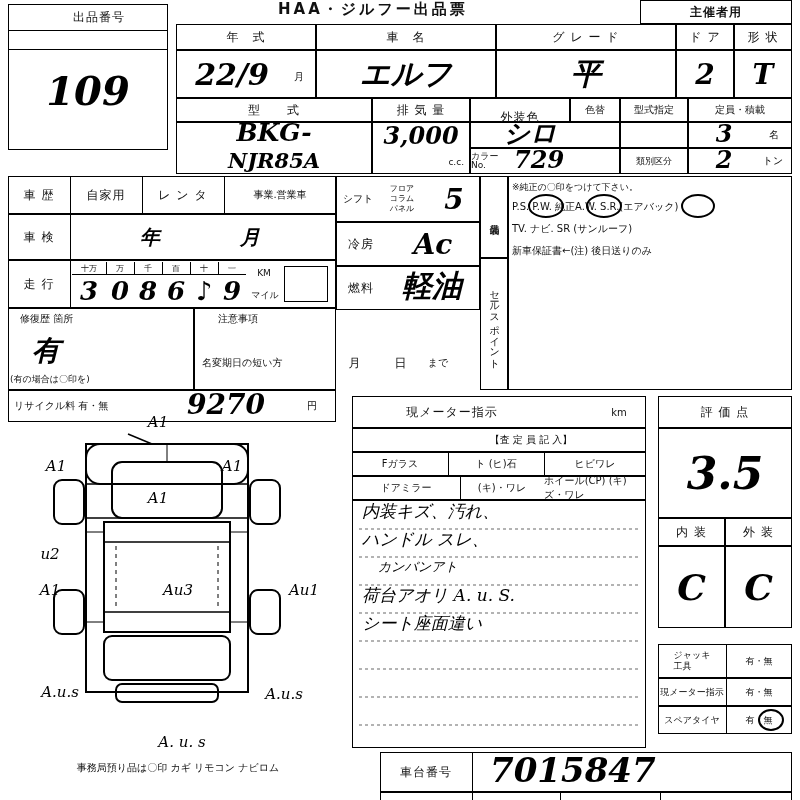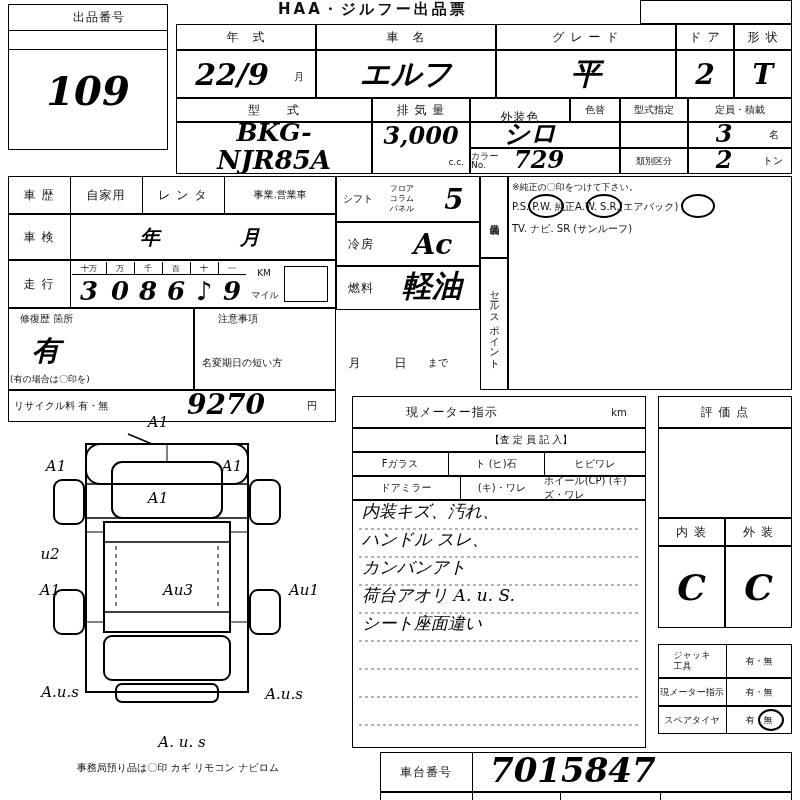--- a/index.html
+++ b/index.html
@@ -33,20 +33,21 @@
 
 <div class="sheet">
 
   <div class="box" style="left:8px;top:4px;width:160px;height:46px;"></div>
   <div class="lbl" style="left:8px;top:4px;width:160px;height:26px;padding-left:22px;">出品番号</div>
   <div class="box" style="left:8px;top:30px;width:160px;height:120px;"></div>
   <div class="hand" style="left:8px;top:30px;width:160px;height:120px;font-size:40px;">109</div>
 
   <div class="title" style="left:278px;top:0px;">HAA・ジルフー出品票</div>
   <div class="box" style="left:640px;top:0px;width:152px;height:24px;"></div>
+  <div class="lbl" style="left:640px;top:0px;width:152px;height:24px;font-weight:bold;">主催者用</div>
 
   <div class="box" style="left:176px;top:24px;width:140px;height:26px;"></div>
   <div class="lbl" style="left:176px;top:24px;width:140px;height:26px;">年　式</div>
 
   <div class="box" style="left:316px;top:24px;width:180px;height:26px;"></div>
   <div class="lbl" style="left:316px;top:24px;width:180px;height:26px;">車　名</div>
 
   <div class="box" style="left:496px;top:24px;width:180px;height:26px;"></div>
   <div class="lbl" style="left:496px;top:24px;width:180px;height:26px;">グ レ ー ド</div>
 
@@ -85,21 +86,21 @@
   <div class="lbl small" style="left:570px;top:98px;width:50px;height:24px;">色替</div>
 
   <div class="box" style="left:620px;top:98px;width:68px;height:24px;"></div>
   <div class="lbl small" style="left:620px;top:98px;width:68px;height:24px;">型式指定</div>
 
   <div class="box" style="left:688px;top:98px;width:104px;height:24px;"></div>
   <div class="lbl small" style="left:688px;top:98px;width:104px;height:24px;">定員・積載</div>
 
   <div class="box" style="left:176px;top:122px;width:196px;height:52px;"></div>
   <div class="hand" style="left:176px;top:118px;width:196px;height:28px;font-size:25px;">BKG-</div>
-  <div class="hand" style="left:176px;top:146px;width:196px;height:28px;font-size:26px;">NJR85A</div>
+  <div class="hand" style="left:176px;top:146px;width:196px;height:28px;font-size:21px;">NJR85A</div>
 
   <div class="box" style="left:372px;top:122px;width:98px;height:52px;"></div>
   <div class="hand" style="left:372px;top:118px;width:98px;height:34px;font-size:24px;">3,000</div>
   <div class="lbl tiny" style="left:372px;top:152px;width:98px;height:20px;justify-content:flex-end;padding-right:6px;">c.c.</div>
 
   <div class="box" style="left:470px;top:122px;width:150px;height:26px;"></div>
   <div class="hand" style="left:470px;top:118px;width:120px;height:30px;font-size:26px;">シロ</div>
 
   <div class="box" style="left:470px;top:148px;width:150px;height:26px;"></div>
   <div class="lbl tiny" style="left:471px;top:148px;width:38px;height:26px;line-height:1.0;flex-direction:column;">カラー No.</div>
@@ -190,20 +191,21 @@
 
   <div class="box" style="left:480px;top:176px;width:28px;height:82px;"></div>
   <div class="lbl small vert" style="left:480px;top:176px;width:28px;height:82px;">装備品</div>
   <div class="box" style="left:480px;top:258px;width:28px;height:132px;"></div>
   <div class="lbl small vert" style="left:480px;top:258px;width:28px;height:132px;">セールスポイント</div>
 
   <div class="box" style="left:508px;top:176px;width:284px;height:214px;"></div>
   <div class="lbl tiny" style="left:512px;top:178px;width:276px;height:18px;justify-content:flex-start;">※純正の〇印をつけて下さい。</div>
   <div class="lbl small" style="left:512px;top:196px;width:280px;height:22px;justify-content:flex-start;">P.S.  P.W.  純正A.W.  S.R.(エアバック)</div>
   <div class="lbl small" style="left:512px;top:218px;width:280px;height:22px;justify-content:flex-start;">TV. ナビ. SR (サンルーフ)</div>
+  <div class="lbl small" style="left:512px;top:240px;width:280px;height:22px;justify-content:flex-start;">新車保証書←(注) 後日送りのみ</div>
 
   <svg style="position:absolute;left:508px;top:190px;" width="284" height="40">
     <ellipse cx="38" cy="16" rx="17" ry="11" fill="none" stroke="#000" stroke-width="2"></ellipse>
     <ellipse cx="96" cy="16" rx="17" ry="11" fill="none" stroke="#000" stroke-width="2"></ellipse>
     <ellipse cx="190" cy="16" rx="16" ry="11" fill="none" stroke="#000" stroke-width="2"></ellipse>
   </svg>
 
   <div class="box" style="left:8px;top:390px;width:328px;height:32px;"></div>
   <div class="lbl small" style="left:10px;top:390px;width:150px;height:32px;justify-content:flex-start;padding-left:4px;">リサイクル料 有・無</div>
   <div class="hand" style="left:166px;top:386px;width:120px;height:36px;font-size:28px;">9270</div>
@@ -283,27 +285,28 @@
         <line x1="6" y1="112" x2="286" y2="112"></line>
         <line x1="6" y1="140" x2="286" y2="140"></line>
         <line x1="6" y1="168" x2="286" y2="168"></line>
         <line x1="6" y1="196" x2="286" y2="196"></line>
         <line x1="6" y1="224" x2="286" y2="224"></line>
       </g>
     </svg>
   </div>
   <div class="hand xs" style="left:362px;top:498px;width:260px;height:26px;justify-content:flex-start;font-size:17px;">内装キズ、汚れ、</div>
   <div class="hand xs" style="left:362px;top:526px;width:260px;height:26px;justify-content:flex-start;font-size:17px;">ハンドル スレ、</div>
-  <div class="hand xs" style="left:362px;top:554px;width:260px;height:26px;justify-content:flex-start;font-size:17px;">カンバンアト</div>
+  <div class="hand xs" style="left:378px;top:554px;width:260px;height:26px;justify-content:flex-start;font-size:13px;">カンバンアト</div>
   <div class="hand xs" style="left:362px;top:582px;width:260px;height:26px;justify-content:flex-start;font-size:17px;">荷台アオリ A. u. S.</div>
   <div class="hand xs" style="left:362px;top:610px;width:260px;height:26px;justify-content:flex-start;font-size:17px;">シート座面違い</div>
 
   <div class="box" style="left:658px;top:396px;width:134px;height:32px;"></div>
   <div class="lbl" style="left:658px;top:396px;width:134px;height:32px;">評 価 点</div>
   <div class="box" style="left:658px;top:428px;width:134px;height:90px;"></div>
+  <div class="hand" style="left:658px;top:428px;width:134px;height:90px;font-size:44px;">3.5</div>
 
   <div class="box" style="left:658px;top:518px;width:67px;height:28px;"></div>
   <div class="lbl" style="left:658px;top:518px;width:67px;height:28px;">内 装</div>
   <div class="box" style="left:725px;top:518px;width:67px;height:28px;"></div>
   <div class="lbl" style="left:725px;top:518px;width:67px;height:28px;">外 装</div>
 
   <div class="box" style="left:658px;top:546px;width:67px;height:82px;"></div>
   <div class="hand" style="left:658px;top:546px;width:67px;height:82px;font-size:36px;">C</div>
   <div class="box" style="left:725px;top:546px;width:67px;height:82px;"></div>
   <div class="hand" style="left:725px;top:546px;width:67px;height:82px;font-size:36px;">C</div>

